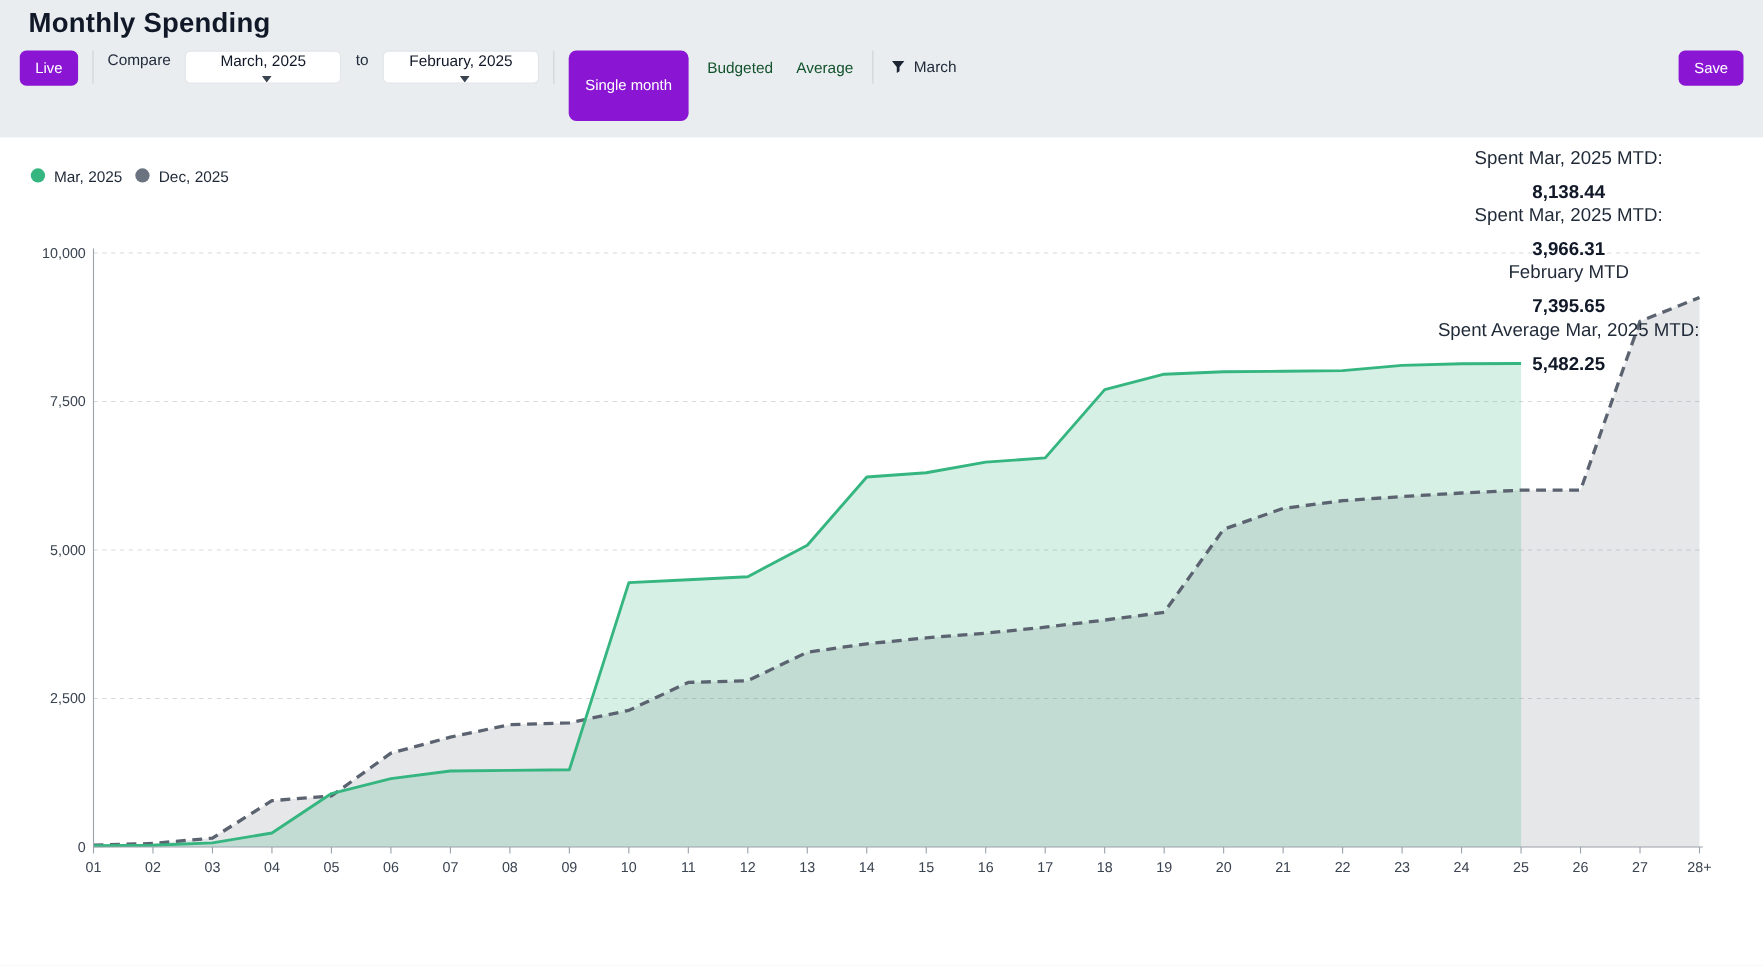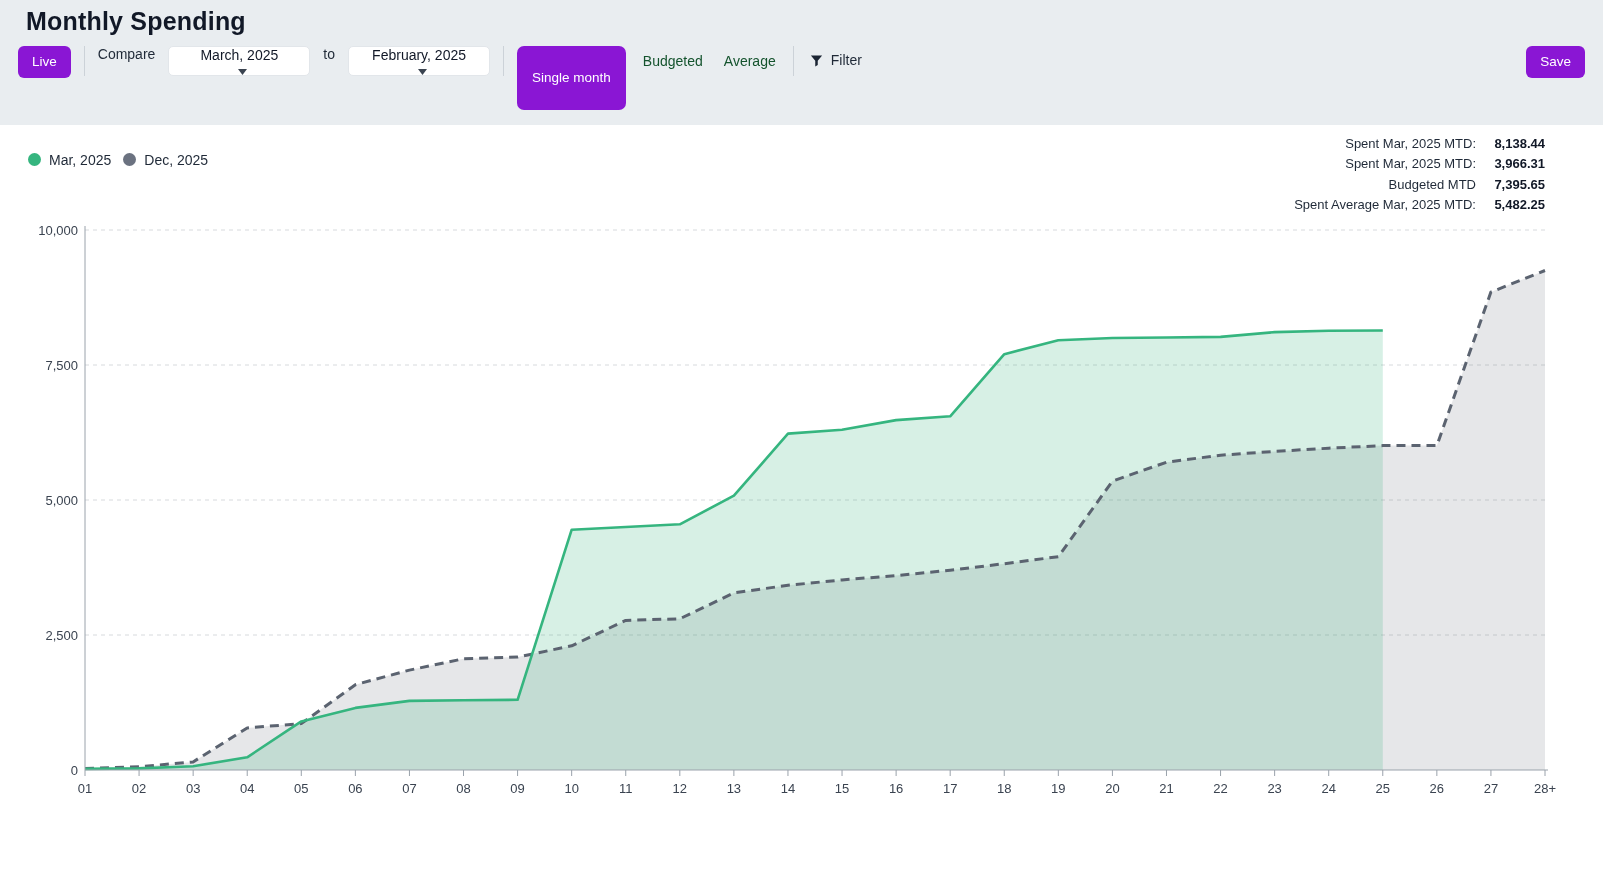--- a/index.html
+++ b/index.html
@@ -36,21 +36,21 @@
   .filter-btn{display:flex;align-items:center;gap:7px;background:transparent;
     border:none;cursor:pointer;font-family:inherit;font-size:14px;color:#1f2937;padding:6px 2px;}
   .spacer{flex:1 1 auto;}
   
   .card{background:#ffffff;flex:1 1 auto;position:relative;}
   .legend{position:absolute;left:28px;top:27px;display:flex;gap:12px;}
   .legend-item{display:flex;align-items:center;gap:8px;font-size:14px;cursor:pointer;}
   .legend-dot{width:13px;height:13px;border-radius:50%;flex:0 0 auto;}
   .stats{position:absolute;right:58px;top:9px;display:flex;flex-direction:column;gap:0;}
   .stat-row{display:flex;justify-content:flex-end;align-items:center;gap:11px;
-    font-size:13px;line-height:20.5px;color:#1f2937;}
+    font-size:17px;line-height:20.5px;color:#1f2937;flex-direction:column;}
   .stat-value{font-weight:700;color:#111827;min-width:58px;text-align:right;}
   .chart-wrap{padding-top:95px;}
   #chart-svg{display:block;width:1603px;height:575px;}
   .tick-label{font-size:13px;fill:#3a4350;font-family:"Liberation Sans","DejaVu Sans",sans-serif;}
   .footer{padding:11px 26px 0 26px;}
   .footer-q{font-size:14px;font-weight:700;color:#111827;margin:0 0 0 0;}
   .footer-a{font-size:14px;color:#1f2937;margin:20px 0 0 0;}
 </style>
 </head>
 <body>
@@ -76,21 +76,21 @@
     </div>
     <div class="divider"></div>
     <button class="btn btn-purple btn-pill">Single month</button>
     <button class="btn btn-ghost">Budgeted</button>
     <button class="btn btn-ghost">Average</button>
     <div class="divider"></div>
     <button class="filter-btn">
       <svg width="15" height="15" viewBox="0 0 24 24">
         <path d="M3 4h18l-7 8.5V19l-4 2.5v-9L3 4z" fill="#1b2533"></path>
       </svg>
-      <span>Filter</span>
+      <span>March</span>
     </button>
     <div class="spacer"></div>
     <button class="btn btn-purple">Save</button>
   </div>
 </div>
 
 <div class="card">
 
   <div class="legend">
     <div class="legend-item">
@@ -106,21 +106,21 @@
   <div class="stats">
     <div class="stat-row">
       <span>Spent Mar, 2025 MTD:</span>
       <span class="stat-value">8,138.44</span>
     </div>
     <div class="stat-row">
       <span>Spent Mar, 2025 MTD:</span>
       <span class="stat-value">3,966.31</span>
     </div>
     <div class="stat-row">
-      <span>Budgeted MTD</span>
+      <span>February MTD</span>
       <span class="stat-value">7,395.65</span>
     </div>
     <div class="stat-row">
       <span>Spent Average Mar, 2025 MTD:</span>
       <span class="stat-value">5,482.25</span>
     </div>
   </div>
 
   <div class="chart-wrap">
     <svg id="chart-svg" viewBox="0 0 1603 575">

